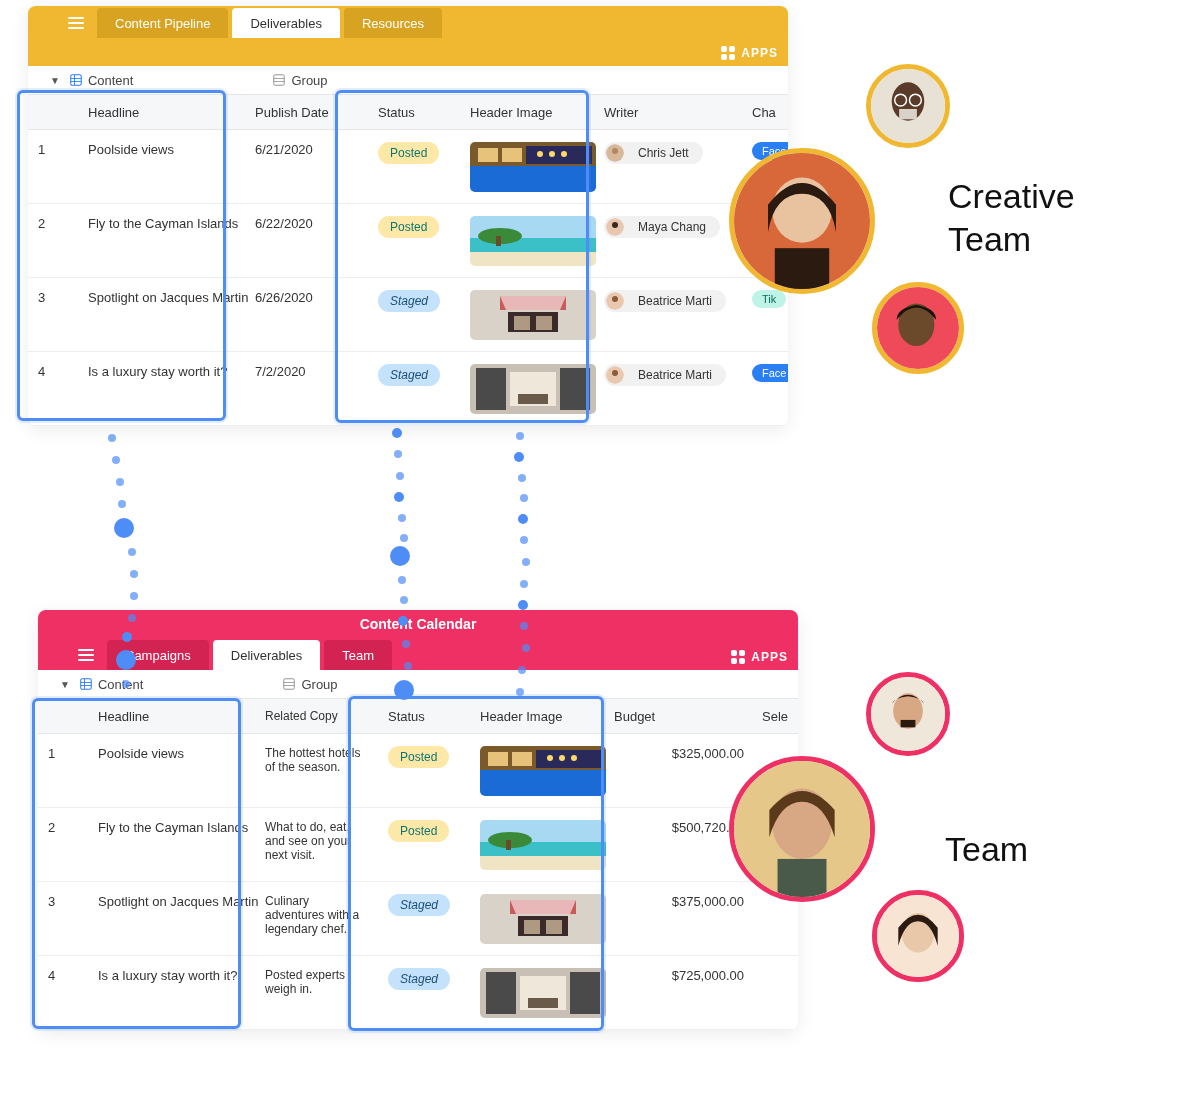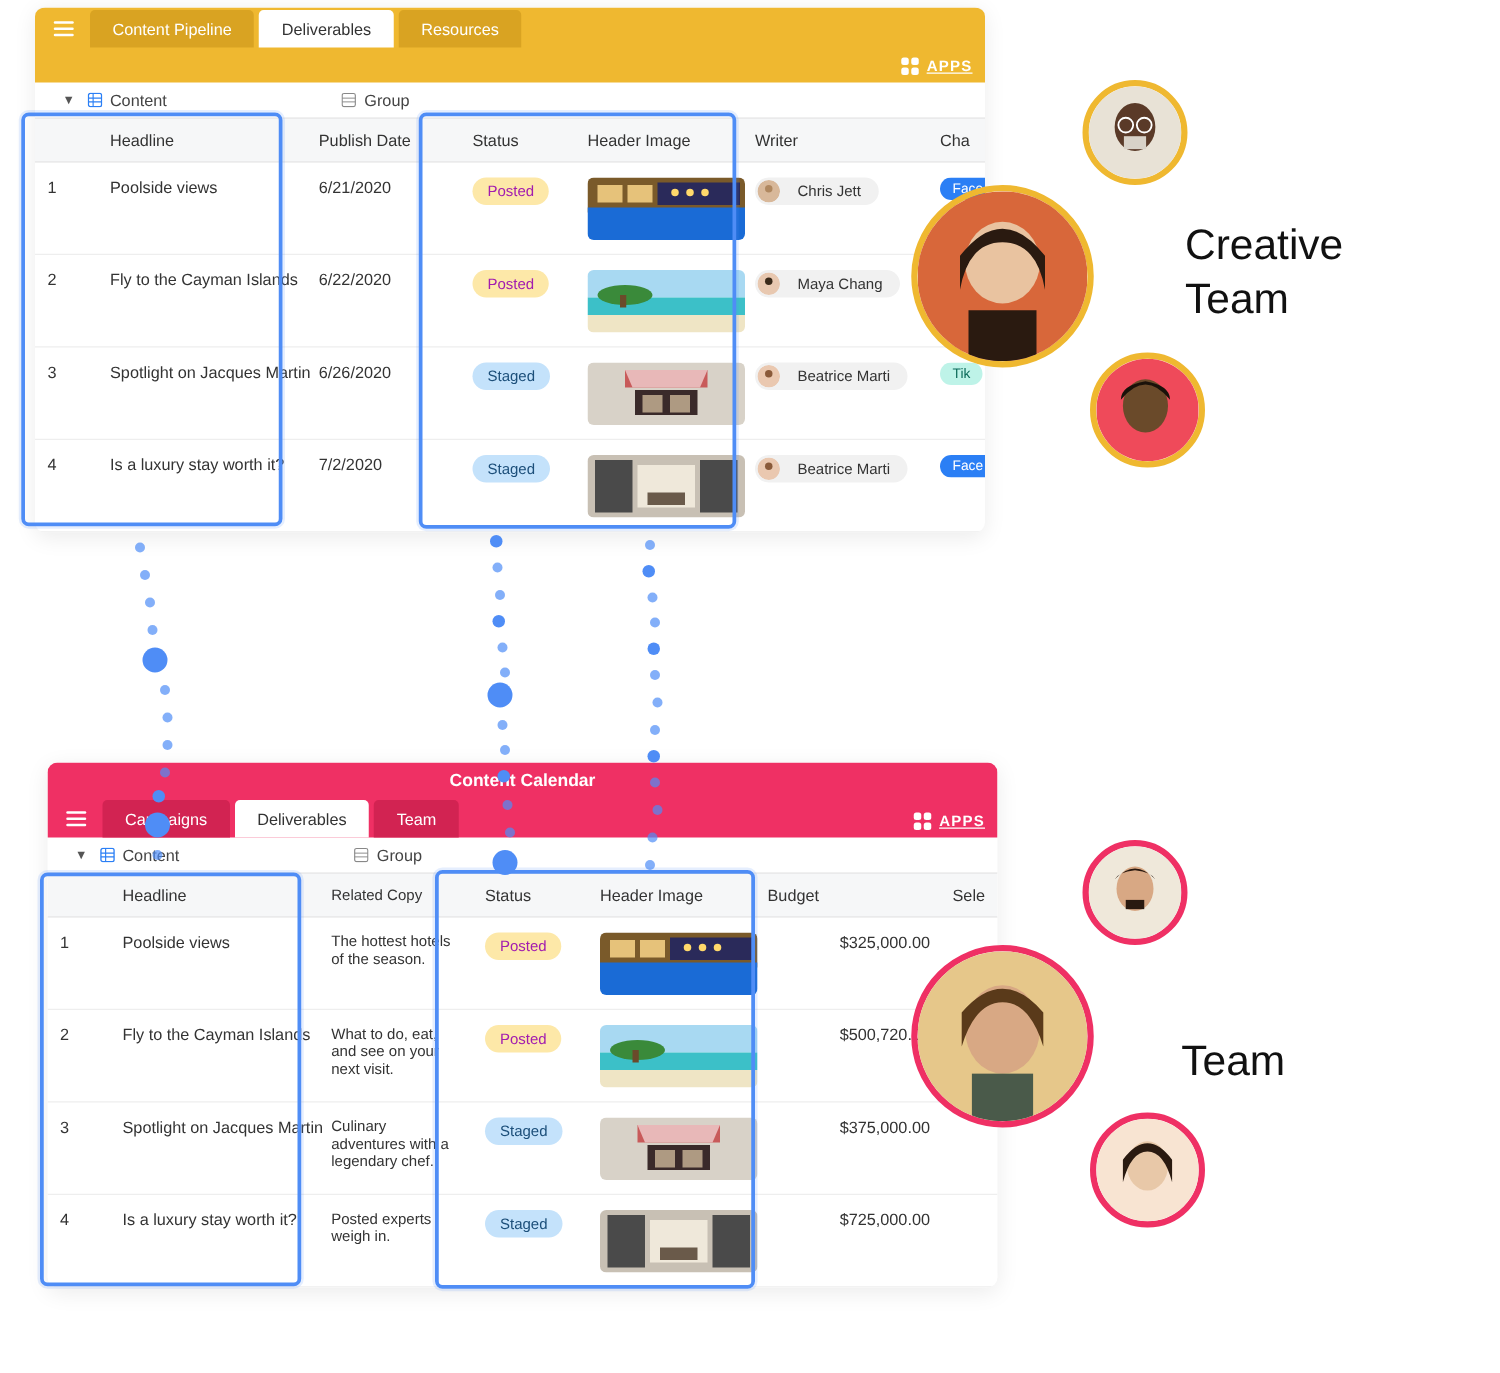--- a/index.html
+++ b/index.html
@@ -34,20 +34,21 @@
   align-items: center;
   justify-content: center;
   font-weight: 700;
   font-size: 14px;
 }
 .tabs-row {
   height: 32px;
   display: flex;
   align-items: flex-end;
   padding: 0 8px;
+  margin-left: 25px;
 }
 .ham {
   width: 30px; height: 30px;
   display: flex; align-items: center; justify-content: center;
   margin-right: 6px;
 }
 .ham-lines { width: 16px; height: 12px; display: flex; flex-direction: column; justify-content: space-between; }
 .ham-lines span { display:block; height:2px; background:#fff; border-radius:1px; }
 .tab {
   height: 30px;
@@ -58,21 +59,21 @@
   margin-right: 4px;
   color: #fff;
 }
 .tab.active-yellow { background: #fff; color: #333; }
 .tab.inactive-yellow { background: #d9a322; }
 .tab.active-pink { background: #fff; color: #333; }
 .tab.inactive-pink { background: #d22352; }
 .apps-btn {
   position: absolute; right: 10px; bottom: 6px;
   display: flex; align-items: center; gap: 6px;
-  font-size: 12px; letter-spacing: 1px; font-weight: 600; text-decoration: underline;
+  font-size: 12px; letter-spacing: 1px; font-weight: 600;
 }
 .apps-icon { width:14px; height:14px; display:grid; grid-template-columns:1fr 1fr; grid-template-rows:1fr 1fr; gap:2px; }
 .apps-icon span { background:#fff; border-radius:2px; }
 .subnav {
   height: 28px; display:flex; align-items:center; gap:24px; padding:0 22px;
   font-size:13px; color:#444;
 }
 .subnav .sn-item { display:flex; align-items:center; gap:6px; }
 .chev { font-size:10px; color:#555; margin-right:4px; }
 .grid-icon { width:12px; height:12px; }
@@ -89,22 +90,22 @@
 .col-writer { width:148px; flex-shrink:0; }
 .col-ch { width:44px; flex-shrink:0; overflow:hidden; white-space:nowrap; }
 .col-budget { width:148px; text-align:right; padding-right:18px; flex-shrink:0; }
 .col-sel { width:44px; flex-shrink:0; overflow:hidden; white-space:nowrap; }
 .data-row {
   display:flex; border-bottom:1px solid #eee; font-size:13px; color:#333; min-height:74px; align-items:flex-start; padding-top:12px;
 }
 .pill {
   display:inline-block; padding:4px 12px; border-radius:14px; font-size:12px; font-weight:500;
 }
-.pill-posted { background:#fde8a8; color:#a21caf; }
-.pill-staged { background:#c4e2fb; color:#1c4f7a; }
+.pill-posted { background:#fde8a8; color:#0f766e; }
+.pill-staged { background:#c4e2fb; color:#1c4f7a;font-style:italic; }
 .pill-blue { background:#2b7ff5; color:#fff; font-size:11px; padding:3px 10px; }
 .pill-teal { background:#bef3e8; color:#0d6b5a; font-size:11px; padding:3px 10px; }
 .thumb {
   width:126px; height:50px; border-radius:5px;
 }
 .writer-chip {
   display:flex; align-items:center; background:#f1f1f1; border-radius:12px; padding:2px 14px 2px 2px; gap:14px; font-size:12px; width:fit-content;
 }
 .writer-chip .av { width:18px; height:18px; border-radius:50%; }
 .highlight-box {

